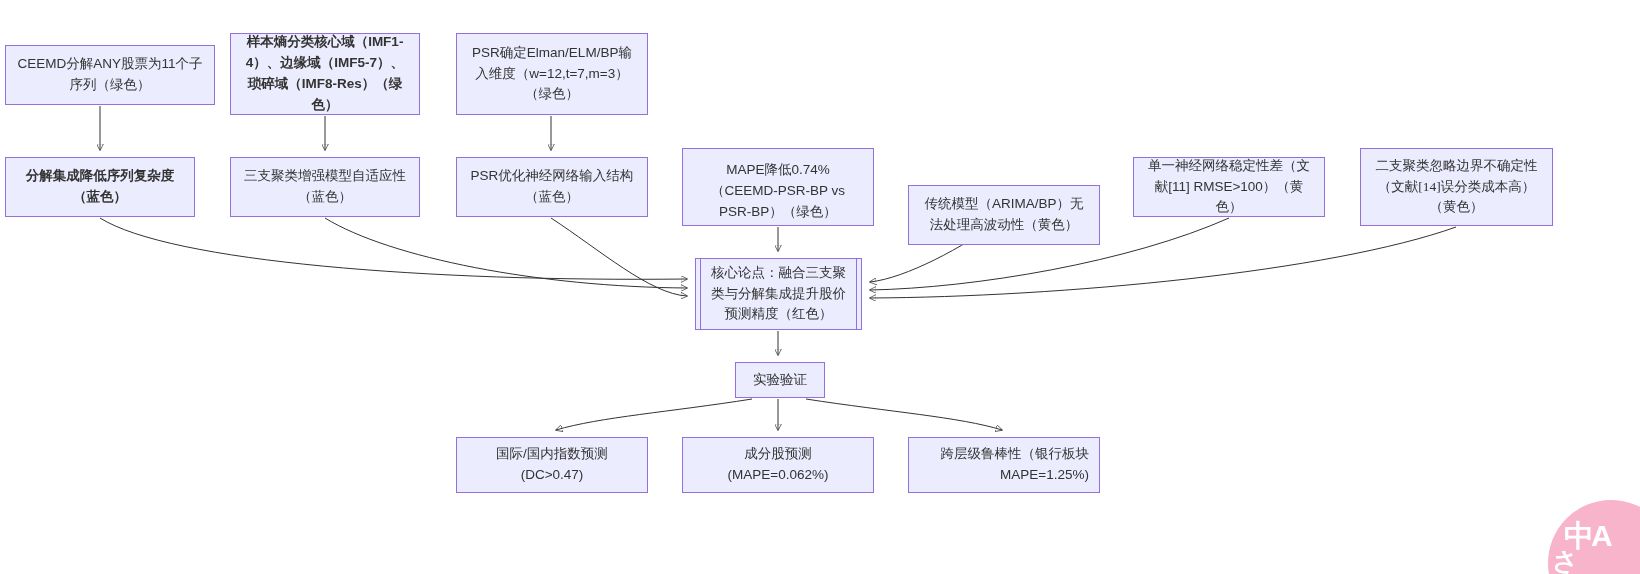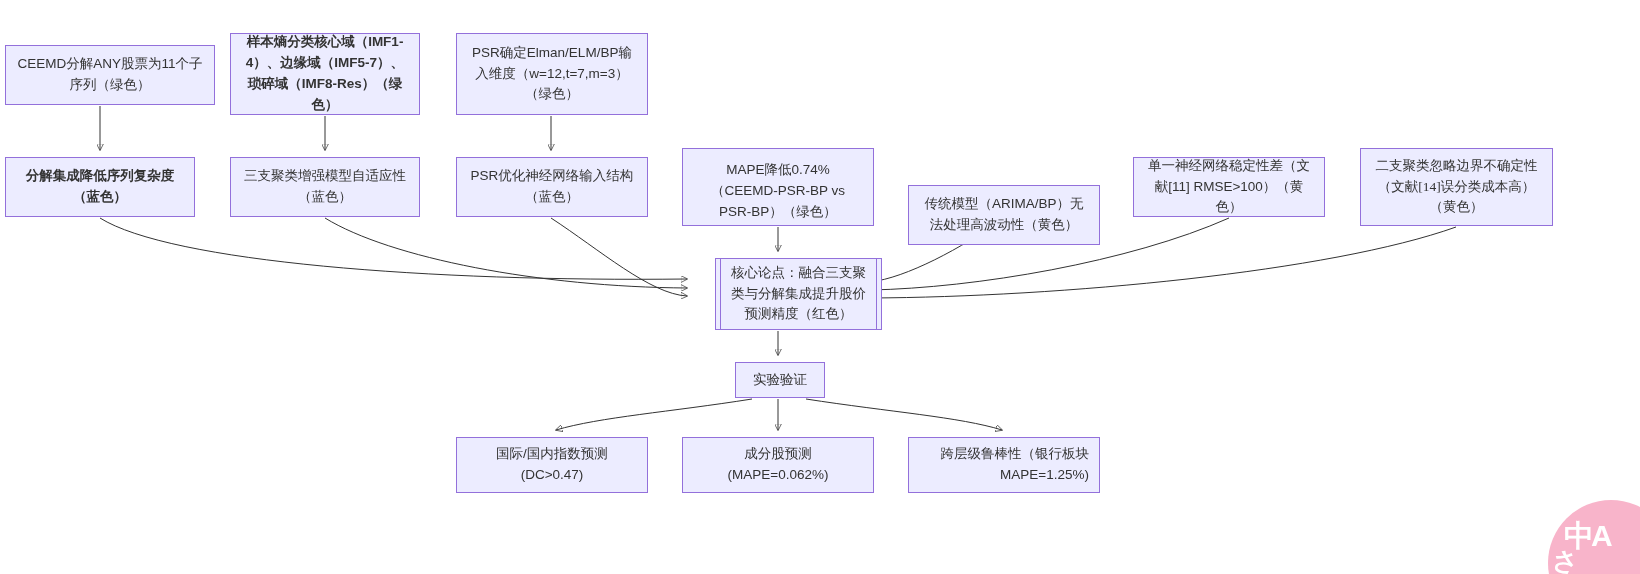--- a/index.html
+++ b/index.html
@@ -31,21 +31,21 @@
   .node.subroutine::before,
   .node.subroutine::after {
     content: "";
     position: absolute;
     top: 0; bottom: 0;
     width: 1px;
     background: #9370DB;
   }
   .node.subroutine::before { left: 4px; }
   .node.subroutine::after  { right: 4px; }
-  .node.subroutine { padding: 2px 14px; margin-left: 20px; }
+  .node.subroutine { padding: 2px 14px; }
 
   #n-ceemd   { left: 5px;    top: 45px;  width: 210px; height: 60px; }
   #n-entropy { left: 230px;  top: 33px;  width: 190px; height: 82px; font-weight: bold; }
   #n-psr-dim { left: 456px;  top: 33px;  width: 192px; height: 82px; }
   #n-decomp  { left: 5px;    top: 157px; width: 190px; height: 60px; font-weight: bold; }
   #n-threeway{ left: 230px;  top: 157px; width: 190px; height: 60px; }
   #n-psr-opt { left: 456px;  top: 157px; width: 192px; height: 60px; }
   #n-mape    { left: 682px;  top: 148px; width: 192px; height: 78px; align-items: flex-end; }
   #n-trad    { left: 908px;  top: 157px; width: 192px; height: 60px; margin-top: 28px; }
   #n-single  { left: 1133px; top: 157px; width: 192px; height: 60px; }

